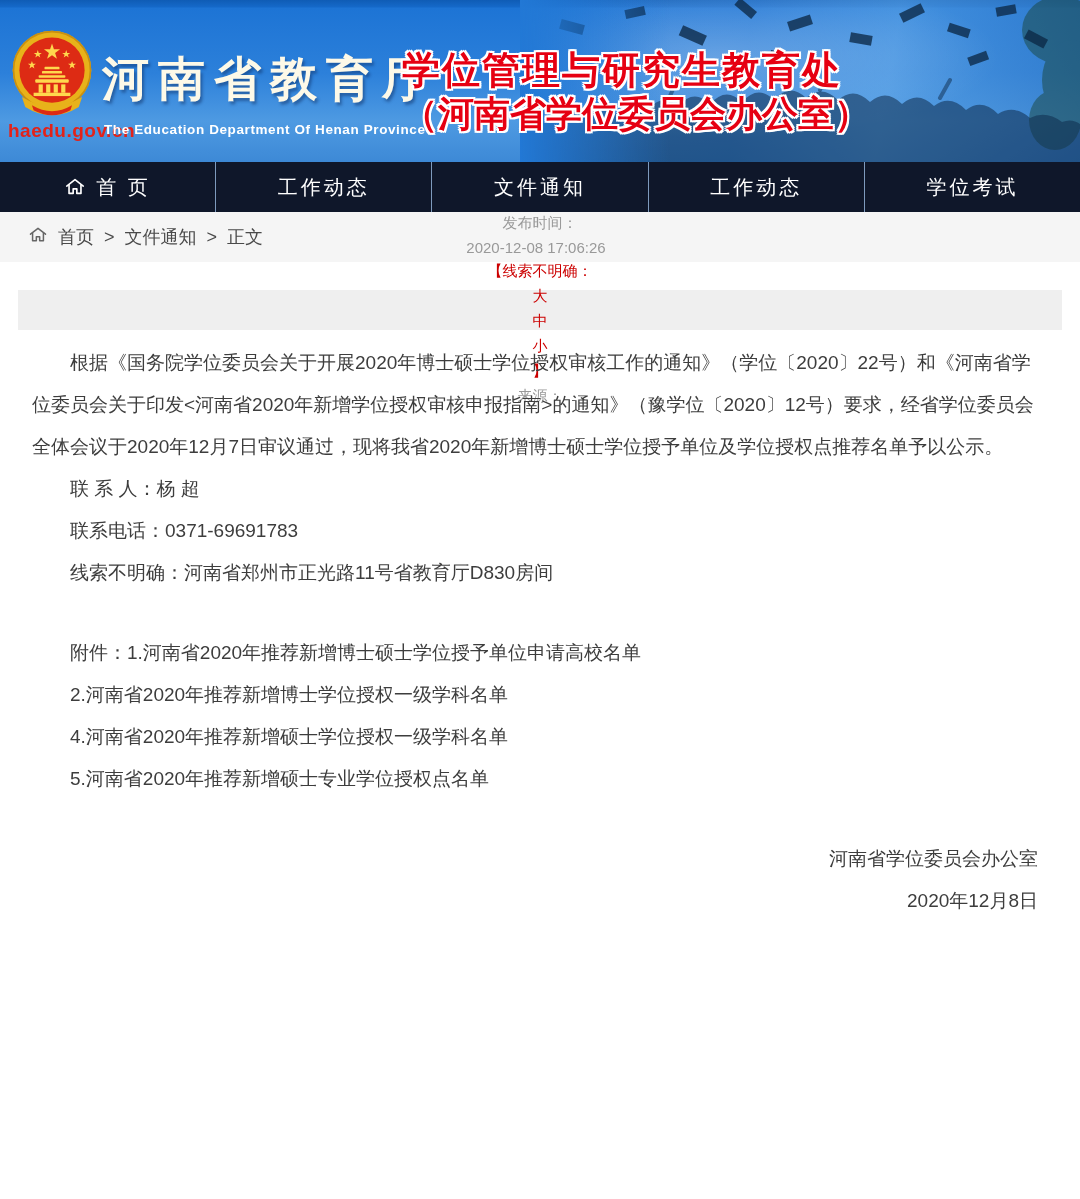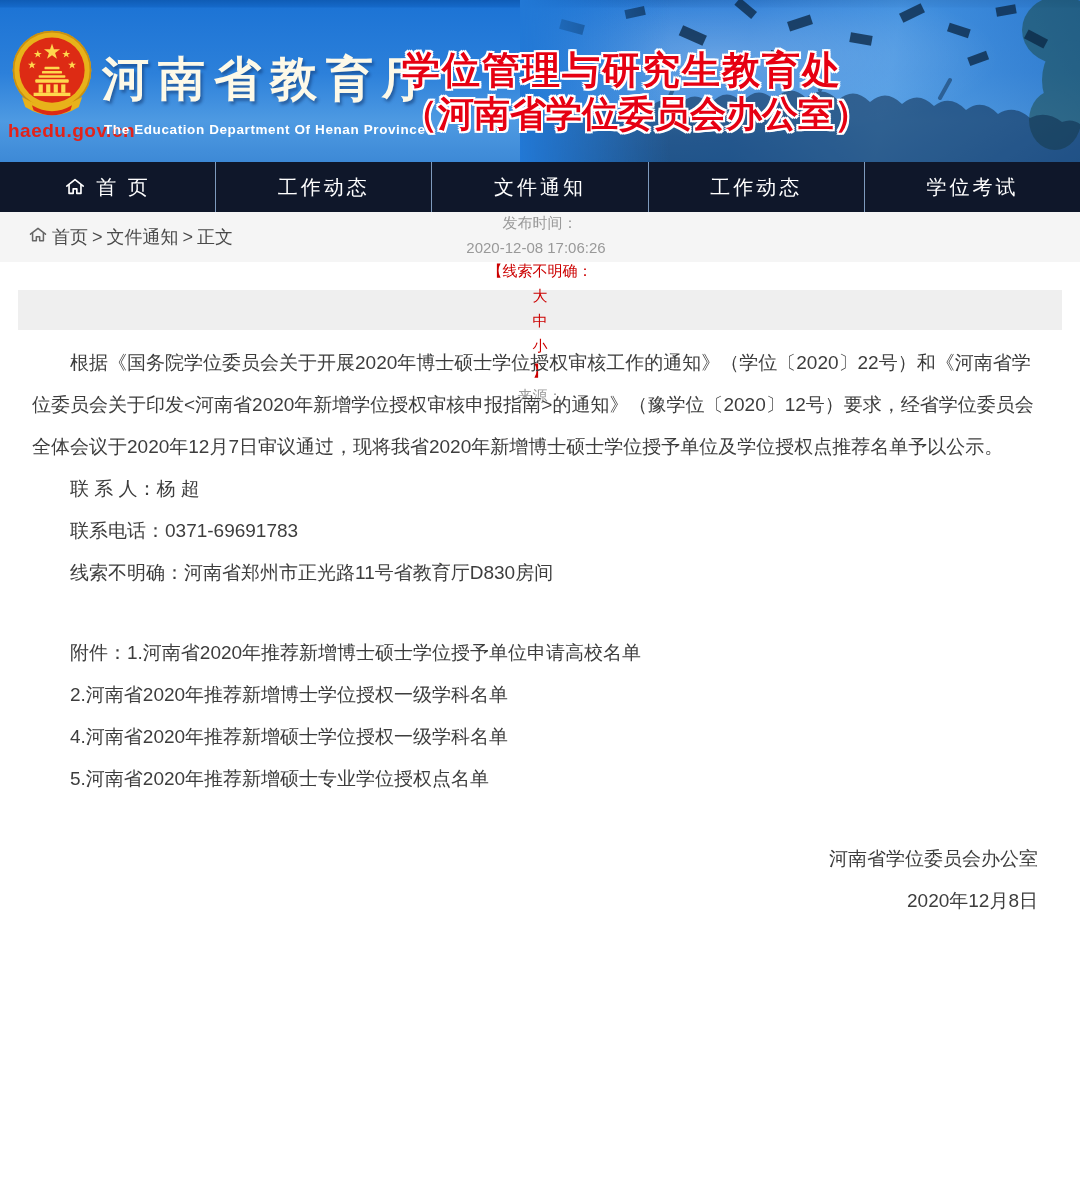--- a/index.html
+++ b/index.html
@@ -51,21 +51,21 @@
     flex:1 1 0; display:flex; align-items:center; justify-content:center;
     color:#fff; font-size:20px; letter-spacing:3px; cursor:pointer;
     border-right:1px solid #7e9abd; gap:10px;
   }
   .nav-item:last-child{ border-right:none; }
   .nav-home-icon svg{ display:block; }
 
   
   .breadcrumb{
     width:1080px; height:50px; background:#f5f5f5; display:flex; align-items:center;
-    padding-left:28px; font-size:18px; color:#4a4a4a; gap:4px;
+    padding-left:28px; font-size:18px; color:#4a4a4a; gap:10px;
   }
   .breadcrumb .crumb{ cursor:pointer; }
 
   
   .article{ width:1080px; background:#fff; padding-bottom:20px; }
   .article-title{
     text-align:center; font-size:26px; font-weight:bold; color:#1a1a1a;
     padding-top:34px; letter-spacing:1px;
   }
   .meta-bar{

